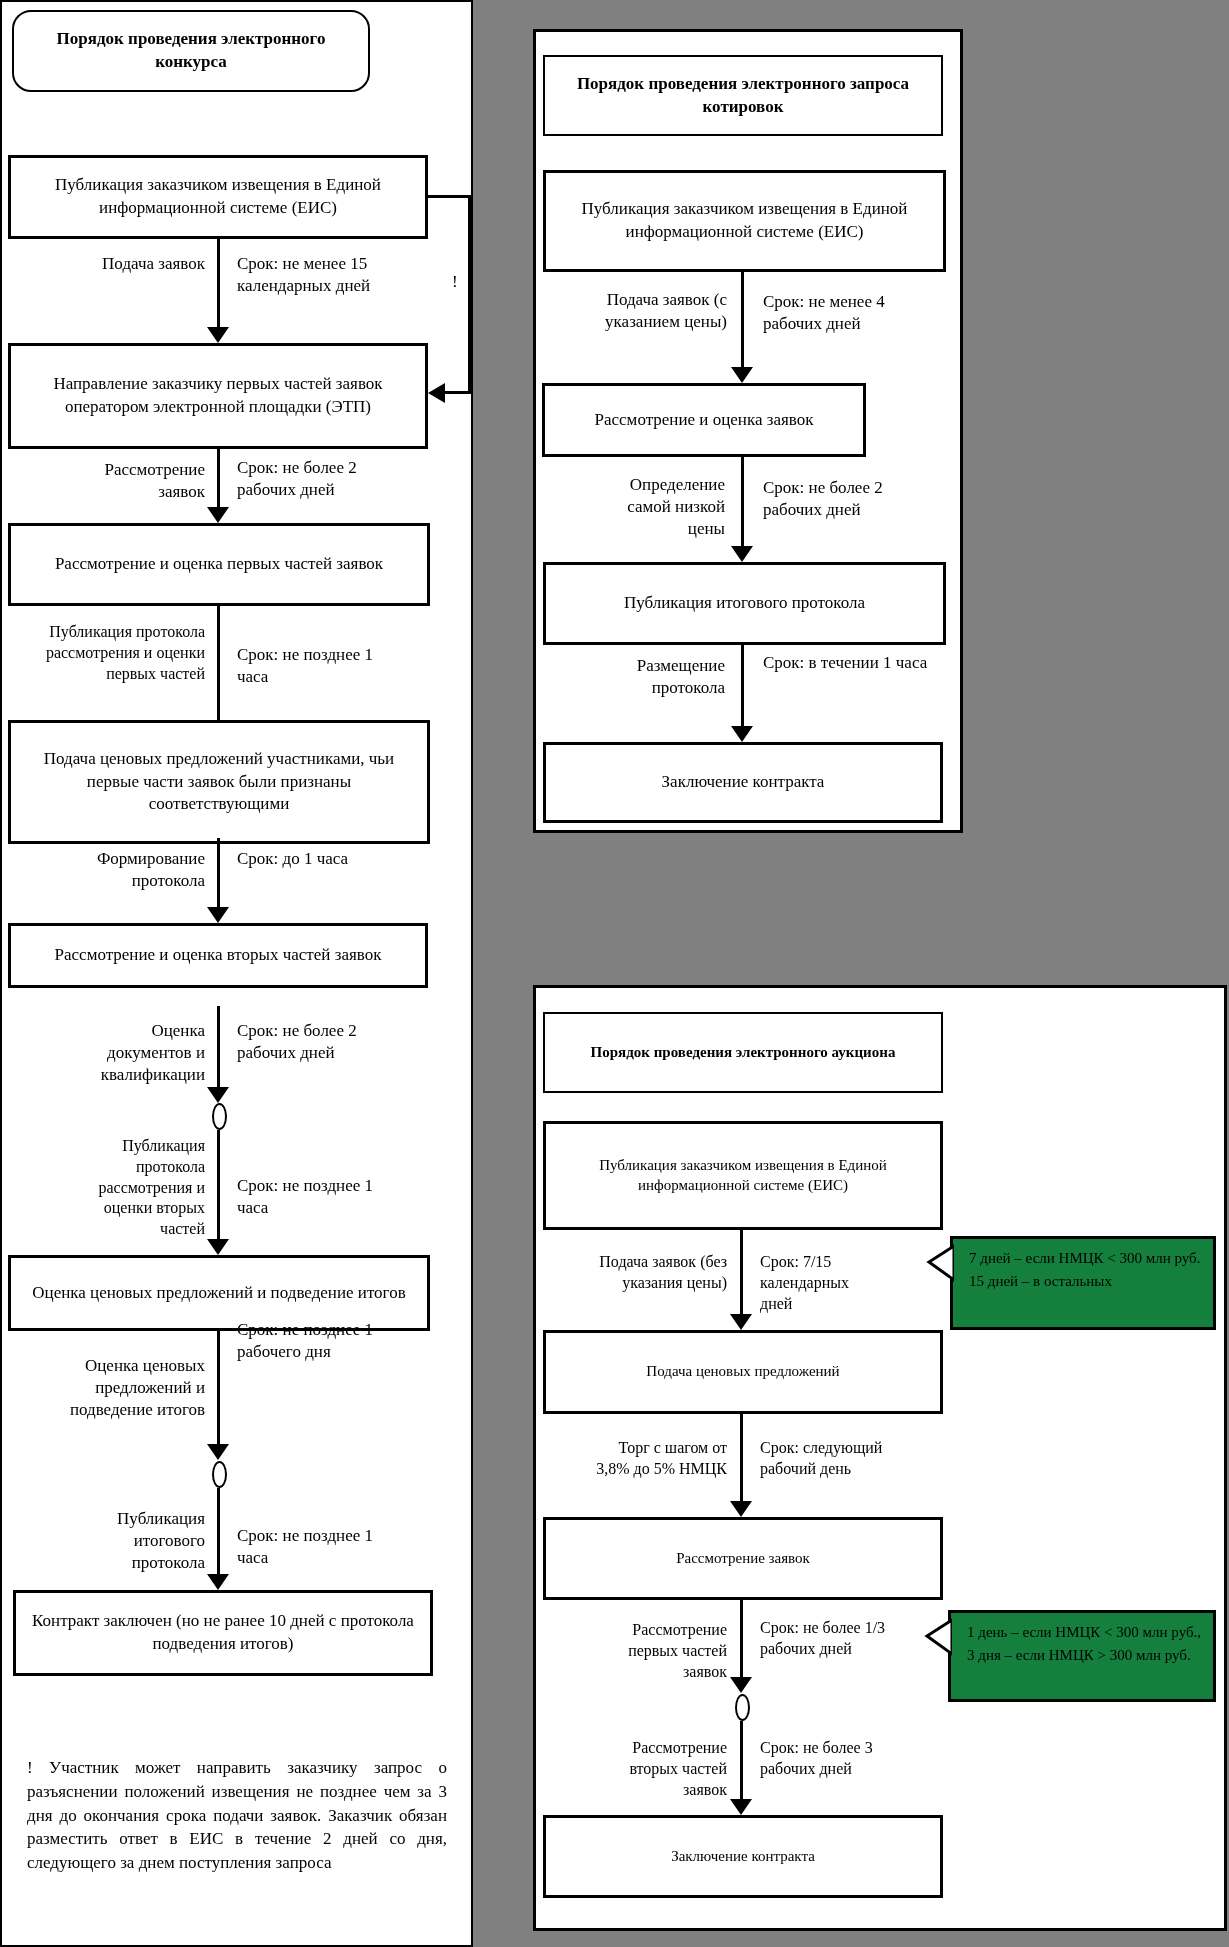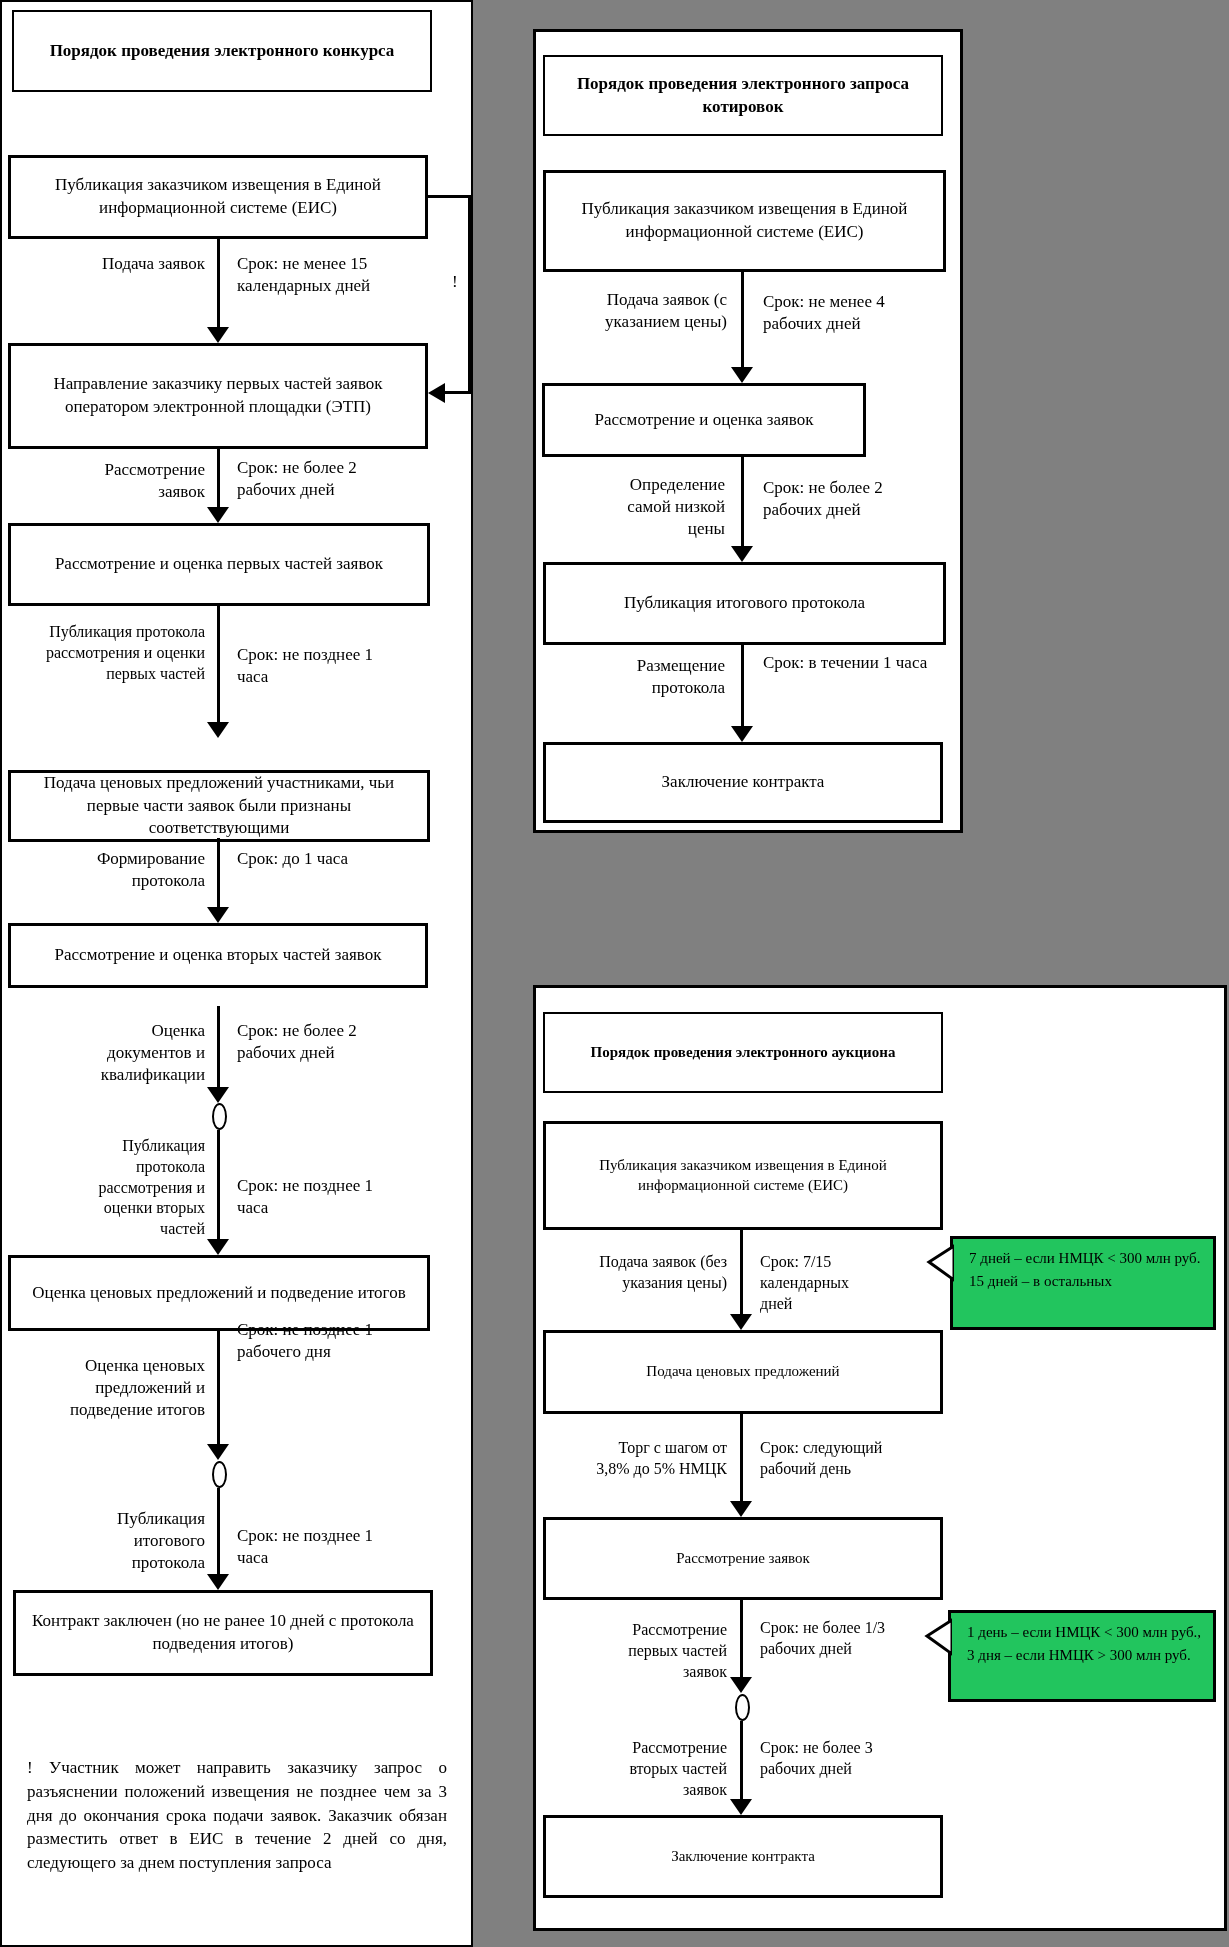--- a/index.html
+++ b/index.html
@@ -13,36 +13,36 @@
   .lbl{position:absolute;font-size:17px;line-height:1.3;}
   .lbl.r{text-align:right;}
   .vline{position:absolute;width:3px;background:#000;}
   .hline{position:absolute;height:3px;background:#000;}
   .ah-d{position:absolute;width:0;height:0;border-left:11px solid transparent;
         border-right:11px solid transparent;border-top:16px solid #000;}
   .ah-l{position:absolute;width:0;height:0;border-top:10px solid transparent;
         border-bottom:10px solid transparent;border-right:17px solid #000;}
   .oval{position:absolute;width:15px;height:27px;border:2px solid #000;border-radius:50%;
         background:#fff;box-sizing:border-box;}
-  .callout{position:absolute;background:#22c55e;border:3px solid #000;box-sizing:border-box;
+  .callout{position:absolute;background:#15803d;border:3px solid #000;box-sizing:border-box;
            font-size:15px;line-height:1.5;padding:8px 6px 20px 16px;white-space:pre-line;z-index:1;}
   .tail{position:absolute;z-index:2;}
   .note{position:absolute;font-size:17px;line-height:1.4;text-align:justify;text-align-last:left;}
   .warn{position:absolute;font-size:17px;}
   .small{font-size:15px;}
   .lblB{font-size:16px;margin-top:6px;}
 </style>
 </head>
 <body>
 
 <div class="screen">
 
   <div class="panel" style="left:0;top:0;width:473px;height:1947px;border-width:2px;"></div>
 
-  <div class="fbox titlebox" style="left:12px;top:10px;width:420px;height:82px;">
+  <div class="fbox titlebox" style="left:12px;top:10px;width:358px;height:82px;border-radius:19px;">
       <span>Порядок проведения электронного конкурса</span>
     </div>
 
   <div class="fbox" style="left:8px;top:155px;width:420px;height:84px;">
       <span>Публикация заказчиком извещения в Единой информационной системе (ЕИС)</span>
     </div>
 
   <div class="hline" style="left:428px;top:195px;width:43px;"></div>
   <div class="vline" style="left:468px;top:195px;height:198px;"></div>
   <div class="hline" style="left:445px;top:391px;width:26px;"></div>
@@ -65,21 +65,21 @@
 
   <div class="fbox" style="left:8px;top:523px;width:422px;height:83px;">
       <span>Рассмотрение и оценка первых частей заявок</span>
     </div>
 
   <div class="vline" style="left:217px;top:606px;height:116px;"></div>
   <div class="ah-d" style="left:207px;top:722px;"></div>
   <div class="lbl r lblB" style="left:15px;top:616px;width:190px;">Публикация протокола рассмотрения и оценки первых частей</div>
   <div class="lbl" style="left:237px;top:644px;width:160px;">Срок: не позднее 1 часа</div>
 
-  <div class="fbox" style="left:8px;top:770px;width:422px;height:72px;">
+  <div class="fbox" style="left:8px;top:720px;width:422px;height:124px;">
       <span>Подача ценовых предложений участниками, чьи первые части заявок были признаны соответствующими</span>
     </div>
 
   <div class="vline" style="left:217px;top:838px;height:69px;"></div>
   <div class="ah-d" style="left:207px;top:907px;"></div>
   <div class="lbl r" style="left:60px;top:848px;width:145px;">Формирование протокола</div>
   <div class="lbl" style="left:237px;top:848px;width:170px;">Срок: до 1 часа</div>
 
   <div class="fbox" style="left:8px;top:923px;width:420px;height:65px;">
       <span>Рассмотрение и оценка вторых частей заявок</span>

